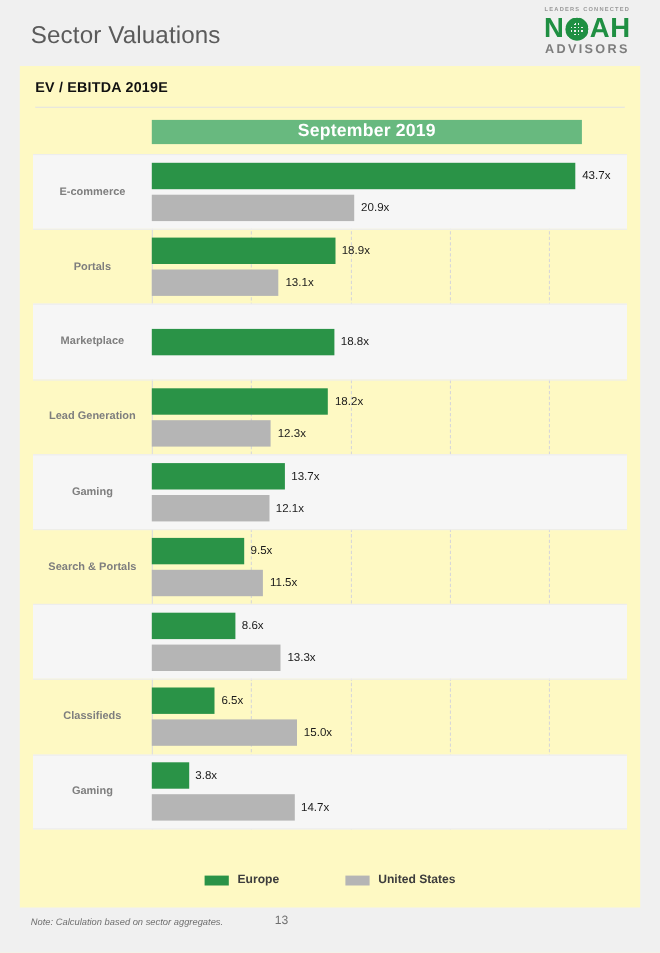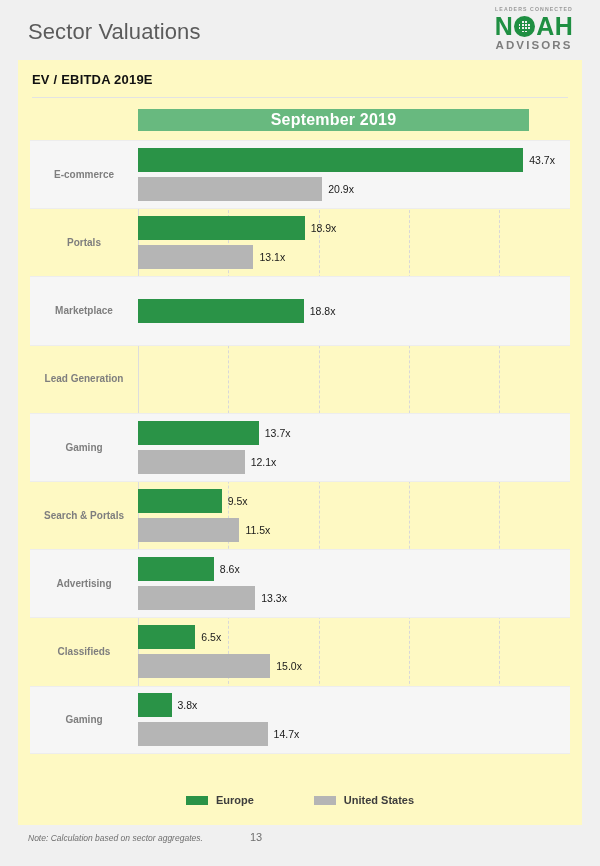--- a/index.html
+++ b/index.html
@@ -207,20 +207,30 @@
               <div class="row-label">Marketplace</div>
               <div class="bars">
                 <div class="bar-line">
                   <div class="bar" style="width: 165.747px; background: rgb(42, 147, 71);"></div>
                   <span class="bar-value">18.8x</span>
                 </div>
               </div>
             </div>
             <div class="row">
               <div class="row-label">Lead Generation</div>
+              <div class="bars">
+                <div class="bar-line">
+                  <div class="bar" style="width: 160.457px; background: rgb(42, 147, 71);"></div>
+                  <span class="bar-value">18.2x</span>
+                </div>
+                <div class="bar-line">
+                  <div class="bar us" style="width: 108.441px; background: rgb(181, 181, 181);"></div>
+                  <span class="bar-value">12.3x</span>
+                </div>
+              </div>
             </div>
             <div class="row alt">
               <div class="row-label">Gaming</div>
               <div class="bars">
                 <div class="bar-line">
                   <div class="bar" style="width: 120.784px; background: rgb(42, 147, 71);"></div>
                   <span class="bar-value">13.7x</span>
                 </div>
                 <div class="bar-line">
                   <div class="bar us" style="width: 106.678px; background: rgb(181, 181, 181);"></div>
@@ -235,21 +245,20 @@
                   <div class="bar" style="width: 83.7551px; background: rgb(42, 147, 71);"></div>
                   <span class="bar-value">9.5x</span>
                 </div>
                 <div class="bar-line">
                   <div class="bar us" style="width: 101.388px; background: rgb(181, 181, 181);"></div>
                   <span class="bar-value">11.5x</span>
                 </div>
               </div>
             </div>
             <div class="row alt">
-              <div class="row-label">Advertising</div>
               <div class="bars">
                 <div class="bar-line">
                   <div class="bar" style="width: 75.8204px; background: rgb(42, 147, 71);"></div>
                   <span class="bar-value">8.6x</span>
                 </div>
                 <div class="bar-line">
                   <div class="bar us" style="width: 117.257px; background: rgb(181, 181, 181);"></div>
                   <span class="bar-value">13.3x</span>
                 </div>
               </div>

